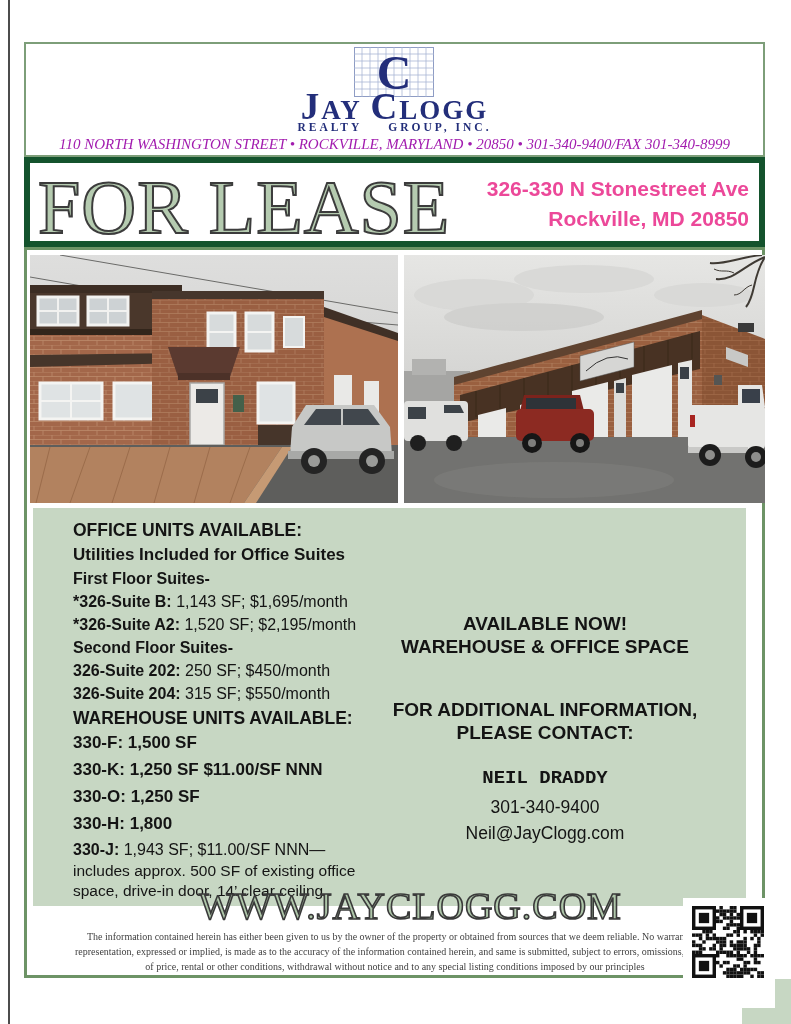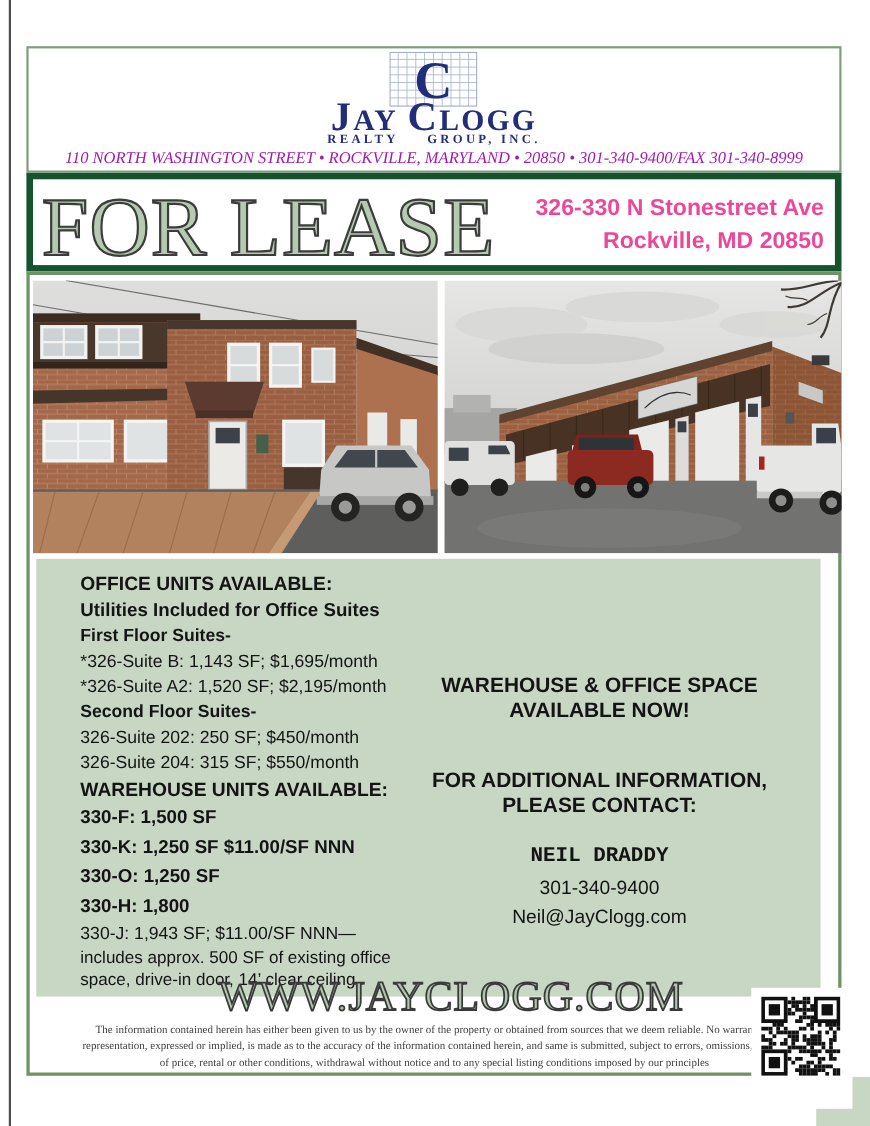--- a/index.html
+++ b/index.html
@@ -37,21 +37,21 @@
               border:3px solid #6d9366;background:#fff;box-sizing:border-box;}
   .photo{position:absolute;display:block;}
   .photo-left{left:30px;top:255px;width:368px;height:248px;}
   .photo-right{left:404px;top:255px;width:361px;height:248px;}
 
   .green-box{position:absolute;left:33px;top:508px;width:713px;height:398px;background:#c7d7c3;}
 
   
   .left-col{position:absolute;left:40px;top:12px;width:340px;color:#141414;}
   .l-line{height:23px;font-size:16px;white-space:nowrap;}
-  .l-line .b{font-weight:normal;}
+  .l-line .b{font-weight:bold;}
   .l-h1{font-size:17.5px;height:25px;font-weight:bold;}
   .l-h2{font-size:17px;height:25px;font-weight:bold;}
   .l-bold{font-weight:bold;}
   .l-wh{font-size:17px;height:27px;font-weight:bold;}
   .l-note{height:20px;font-size:15.5px;}
   .l-j{height:21px;}
 
   
   .right-col{position:absolute;left:342px;top:0;width:340px;text-align:center;color:#141414;}
   .r-head{margin-top:104px;font-weight:bold;font-size:19px;line-height:23px;}
@@ -272,22 +272,22 @@
       <div class="l-line l-wh">330-K: 1,250 SF $11.00/SF NNN</div>
       <div class="l-line l-wh">330-O: 1,250 SF</div>
       <div class="l-line l-wh">330-H: 1,800</div>
       <div class="l-line l-j"><span class="b">330-J:</span><span> 1,943 SF; $11.00/SF NNN—</span></div>
       <div class="l-line l-note">includes approx. 500 SF of existing office</div>
       <div class="l-line l-note">space, drive-in door, 14’ clear ceiling</div>
     </div>
 
     <div class="right-col">
       <div class="r-head">
+        <div>AVAILABLE NOW!</div>
         <div>WAREHOUSE &amp; OFFICE SPACE</div>
-        <div>AVAILABLE NOW!</div>
       </div>
       <div class="r-info">
         <div>FOR ADDITIONAL INFORMATION,</div>
         <div>PLEASE CONTACT:</div>
       </div>
       <div class="r-name">NEIL DRADDY</div>
       <div class="r-phone">301-340-9400</div>
       <div class="r-email">Neil@JayClogg.com</div>
     </div>
   </div>

